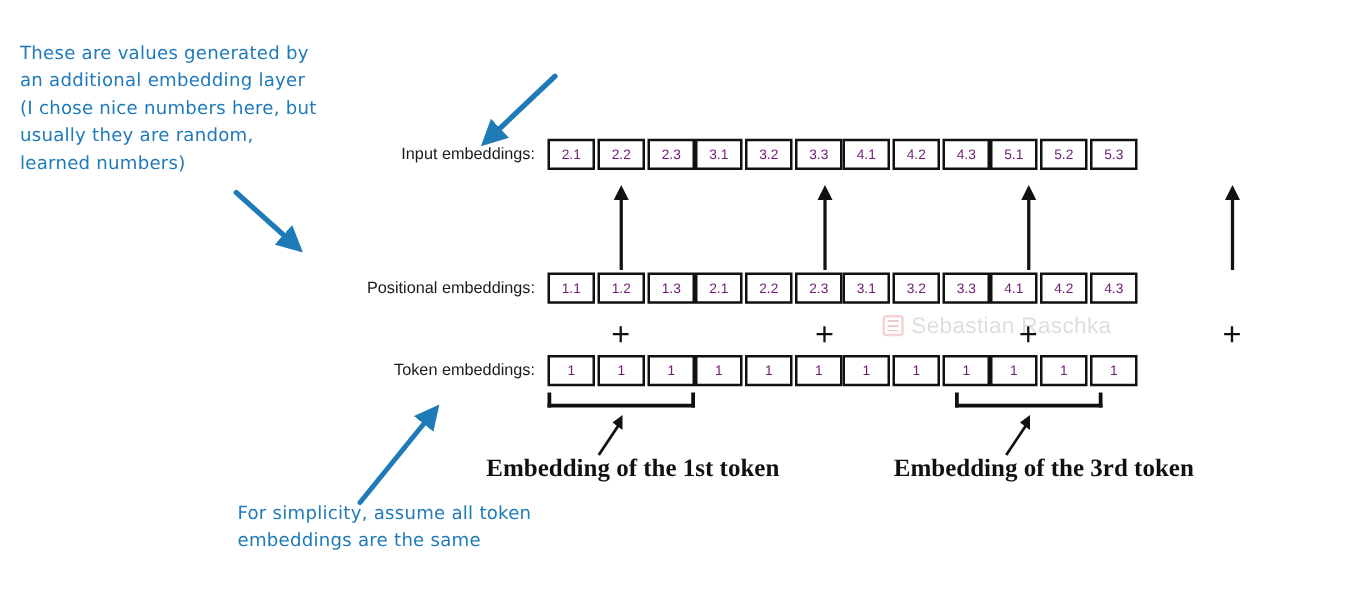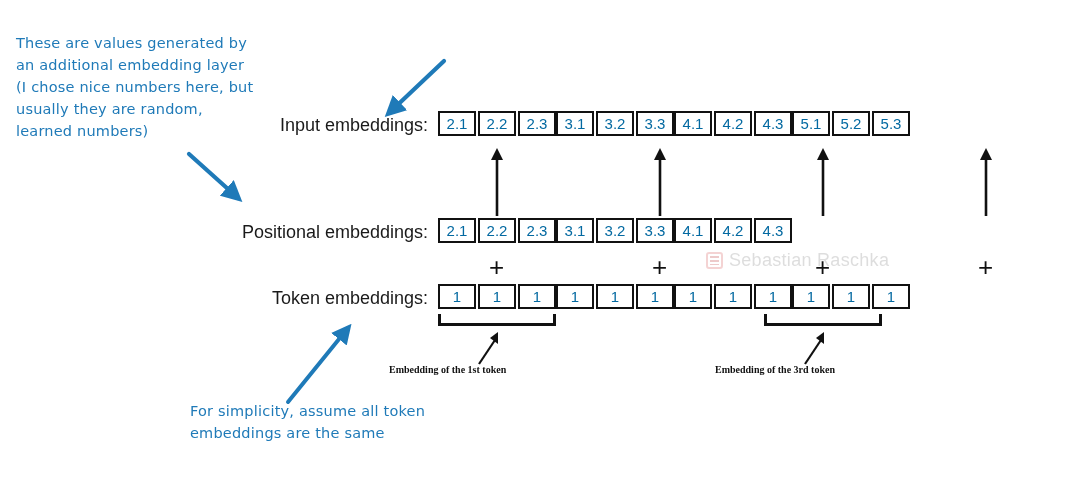--- a/index.html
+++ b/index.html
@@ -30,21 +30,21 @@
   }
   #annot-left   { left: 16px;  top: 32px;  width: 240px; }
   #annot-top    { left: 436px; top: 14px;  width: 600px; }
   #annot-bottom { left: 190px; top: 400px; width: 260px; }
 
   
   .row-label {
     position: absolute;
     color: #1a1a1a;
     font-family: "Liberation Sans", sans-serif;
-    font-size: 18px;
+    font-size: 13px;
     text-align: right;
     width: 330px;
     left: 98px;
     white-space: nowrap;
   }
   #label-input      { top: 115px; }
   #label-positional { top: 222px; }
   #label-token      { top: 288px; }
 
   
@@ -66,22 +66,22 @@
 
   .cell {
     width: 38px;
     height: 25px;
     border: 2px solid #111111;
     background: #ffffff;
     display: flex;
     align-items: center;
     justify-content: center;
     font-family: "Liberation Sans", sans-serif;
-    font-size: 15px;
-    color: #0369a1;
+    font-size: 11px;
+    color: #701a75;
     box-sizing: border-box;
   }
   .cell + .cell { margin-left: 2px; }
 
   
   .plus {
     position: absolute;
     font-family: "Liberation Sans", sans-serif;
     font-size: 26px;
     font-weight: 400;
@@ -108,21 +108,21 @@
     box-sizing: border-box;
     top: 314px;
     width: 120px;
   }
 
   
   .caption {
     position: absolute;
     font-family: "Liberation Serif", serif;
     font-weight: bold;
-    font-size: 10px;
+    font-size: 20px;
     color: #111111;
     white-space: nowrap;
     top: 364px;
   }
 
   
   .c-arrow {
     position: absolute;
     top: 330px;
     width: 30px;
@@ -219,20 +219,25 @@
         <div class="cell">4.3</div>
       </div>
       <div class="group">
         <div class="cell">5.1</div>
         <div class="cell">5.2</div>
         <div class="cell">5.3</div>
       </div>
     </div>
   <div class="row" id="row-positional">
       <div class="group">
+        <div class="cell">1.1</div>
+        <div class="cell">1.2</div>
+        <div class="cell">1.3</div>
+      </div>
+      <div class="group">
         <div class="cell">2.1</div>
         <div class="cell">2.2</div>
         <div class="cell">2.3</div>
       </div>
       <div class="group">
         <div class="cell">3.1</div>
         <div class="cell">3.2</div>
         <div class="cell">3.3</div>
       </div>
       <div class="group">

